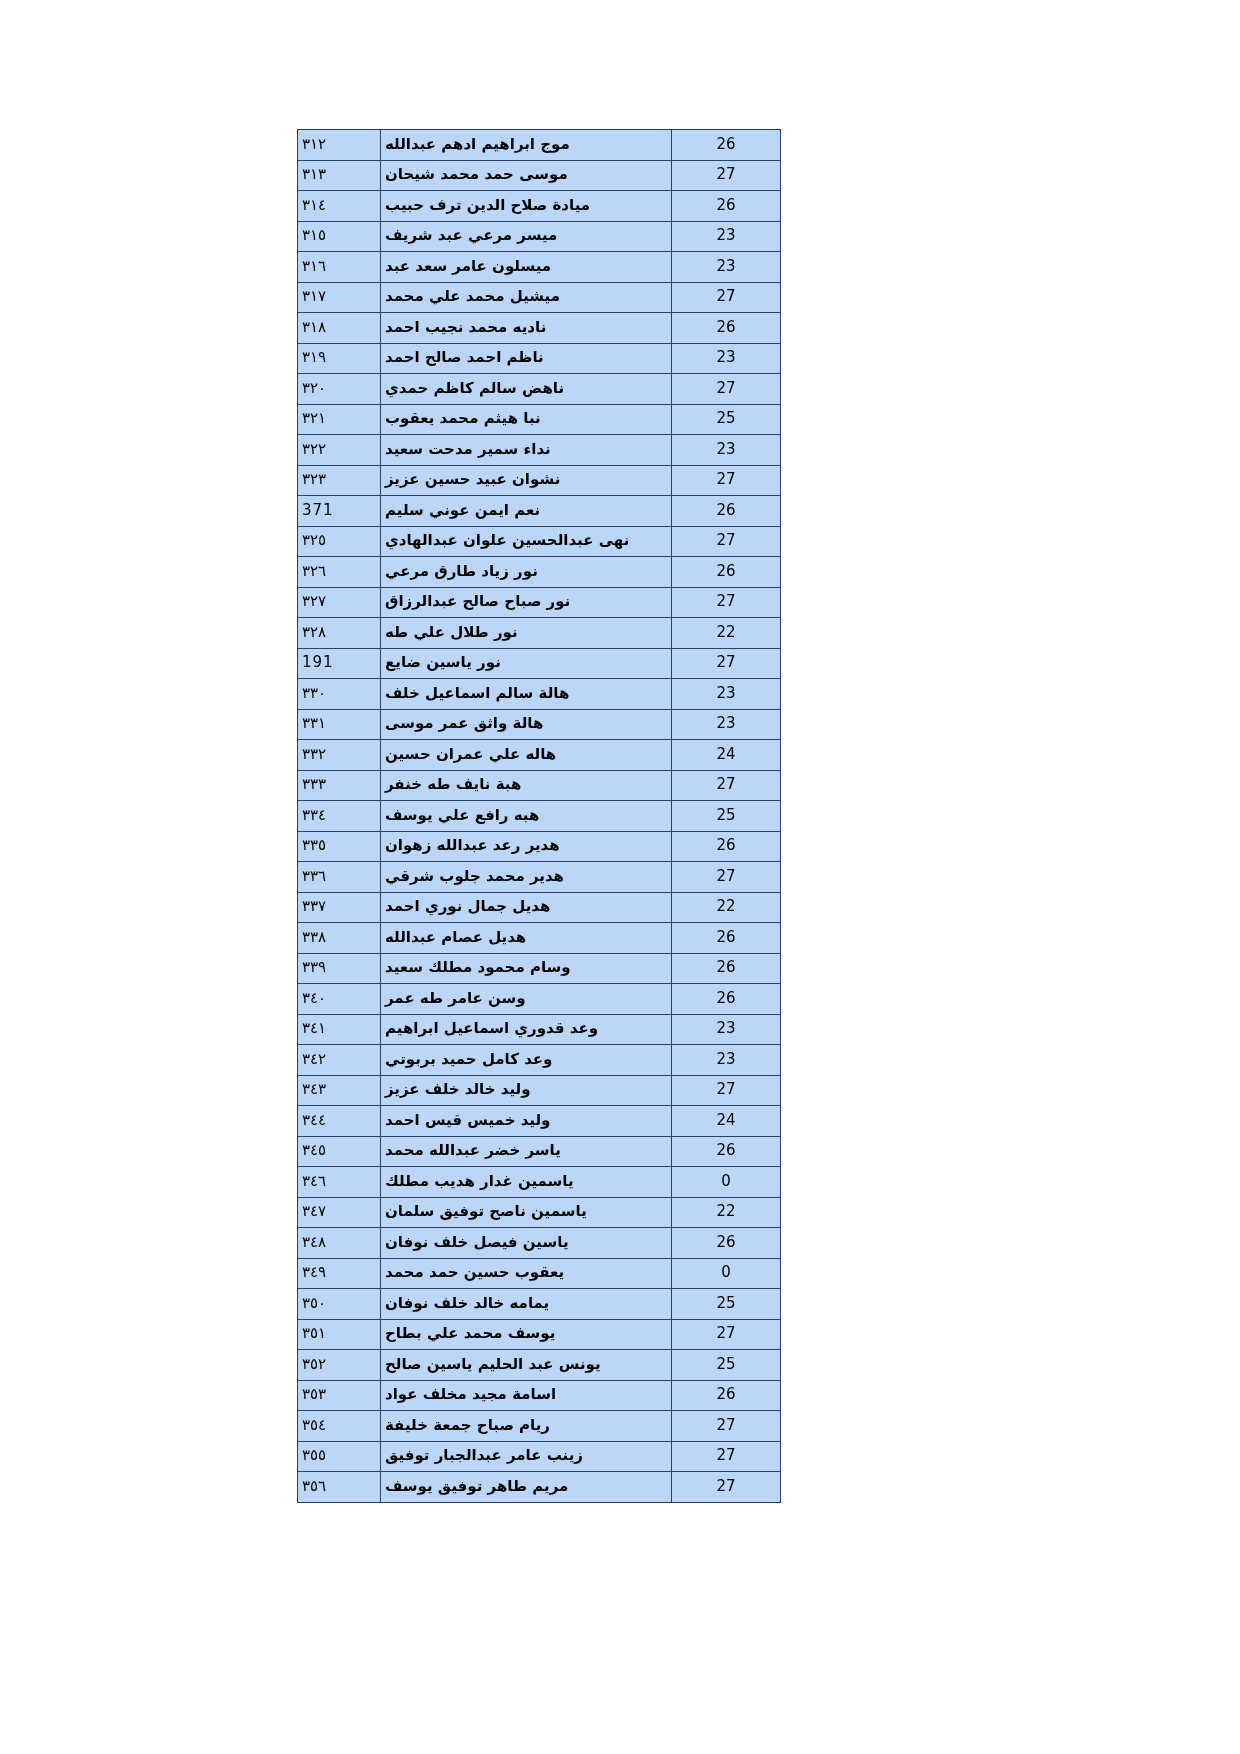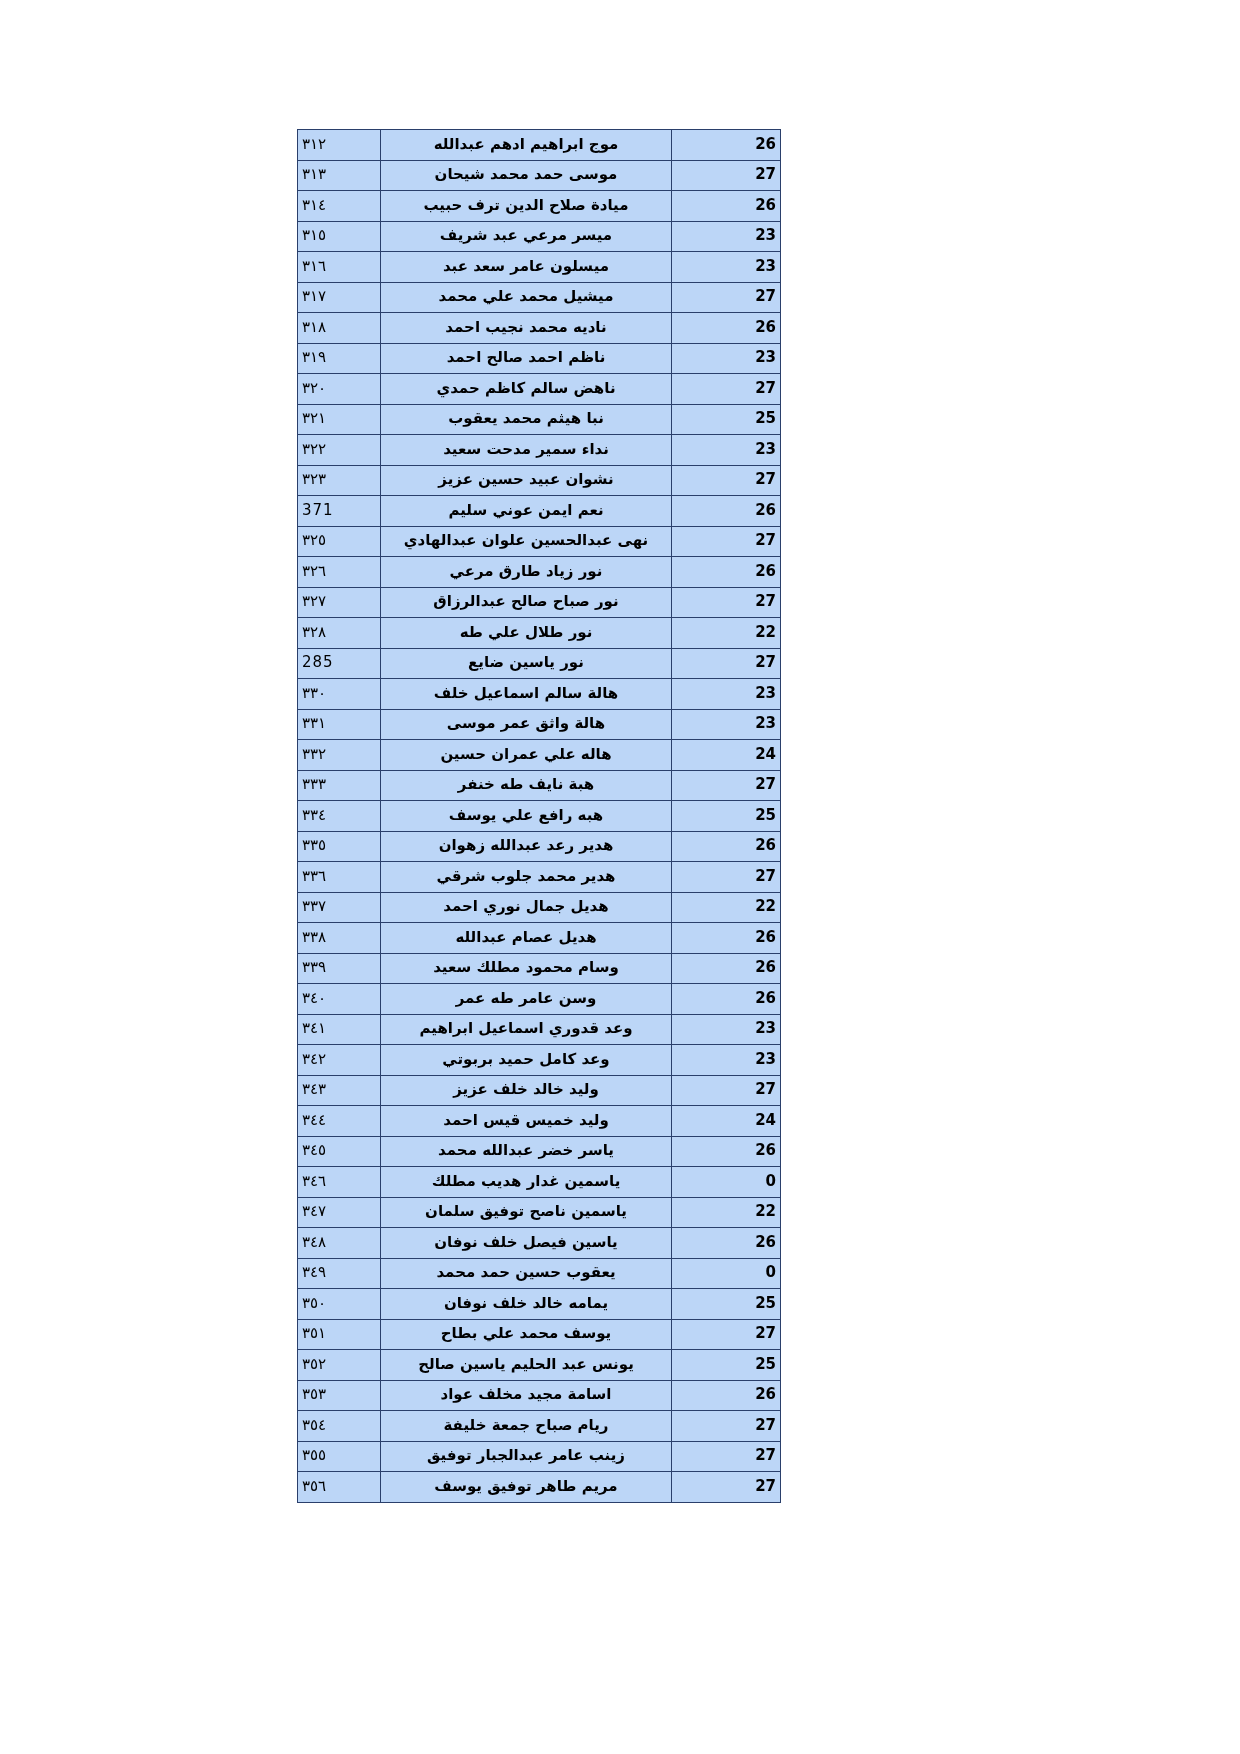--- a/index.html
+++ b/index.html
@@ -45,28 +45,28 @@
     overflow: hidden;
   }
   td.col-num {
     width: 74px;
     text-align: left;
     font-size: 16px;
     letter-spacing: 1px;
   }
   td.col-name {
     width: 282px;
-    text-align: center;
+    text-align: left;
     font-weight: bold;
     font-size: 15px;
   }
   td.col-score {
     width: 100px;
-    text-align: right;
-    font-weight: bold;
+    text-align: center;
+    font-weight: normal;
     font-size: 15px;
     direction: ltr;
   }
 </style>
 </head>
 <body>
 
 <div class="page">
   <div class="table-wrap">
     <table class="roster">
@@ -152,21 +152,21 @@
             <td class="col-num">٣٢٧</td>
           </tr>
           <tr>
             <td class="col-score">22</td>
             <td class="col-name">نور طلال علي طه</td>
             <td class="col-num">٣٢٨</td>
           </tr>
           <tr>
             <td class="col-score">27</td>
             <td class="col-name">نور ياسين ضايع</td>
-            <td class="col-num">285</td>
+            <td class="col-num">191</td>
           </tr>
           <tr>
             <td class="col-score">23</td>
             <td class="col-name">هالة سالم اسماعيل خلف</td>
             <td class="col-num">٣٣٠</td>
           </tr>
           <tr>
             <td class="col-score">23</td>
             <td class="col-name">هالة واثق عمر موسى</td>
             <td class="col-num">٣٣١</td>

